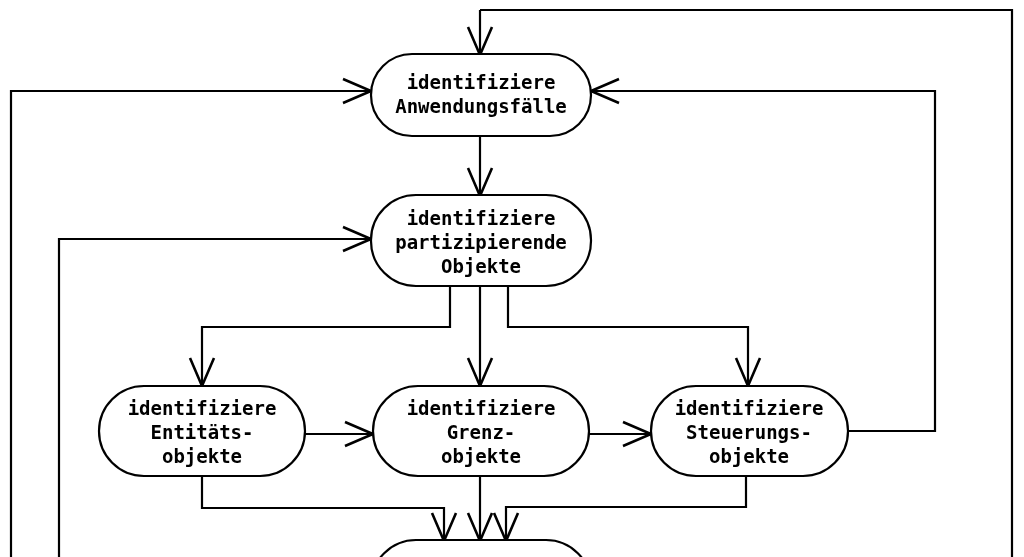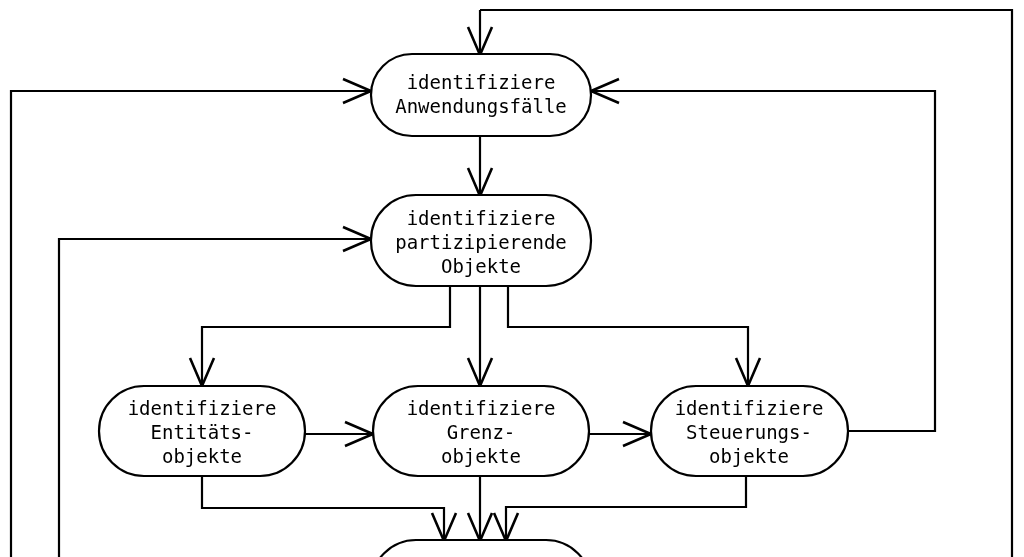--- a/index.html
+++ b/index.html
@@ -10,20 +10,21 @@
   body {
     width: 1024px;
     height: 557px;
     overflow: hidden;
     font-family: "DejaVu Sans Mono", "Liberation Mono", monospace;
   }
   #diagram-root {
     position: relative;
     width: 1024px;
     height: 557px;
+    font-weight: bold;
   }
   svg#flowchart {
     display: block;
     width: 1024px;
     height: 557px;
   }
   .node-shape {
     fill: #ffffff;
     stroke: #000000;
     stroke-width: 2.2;

